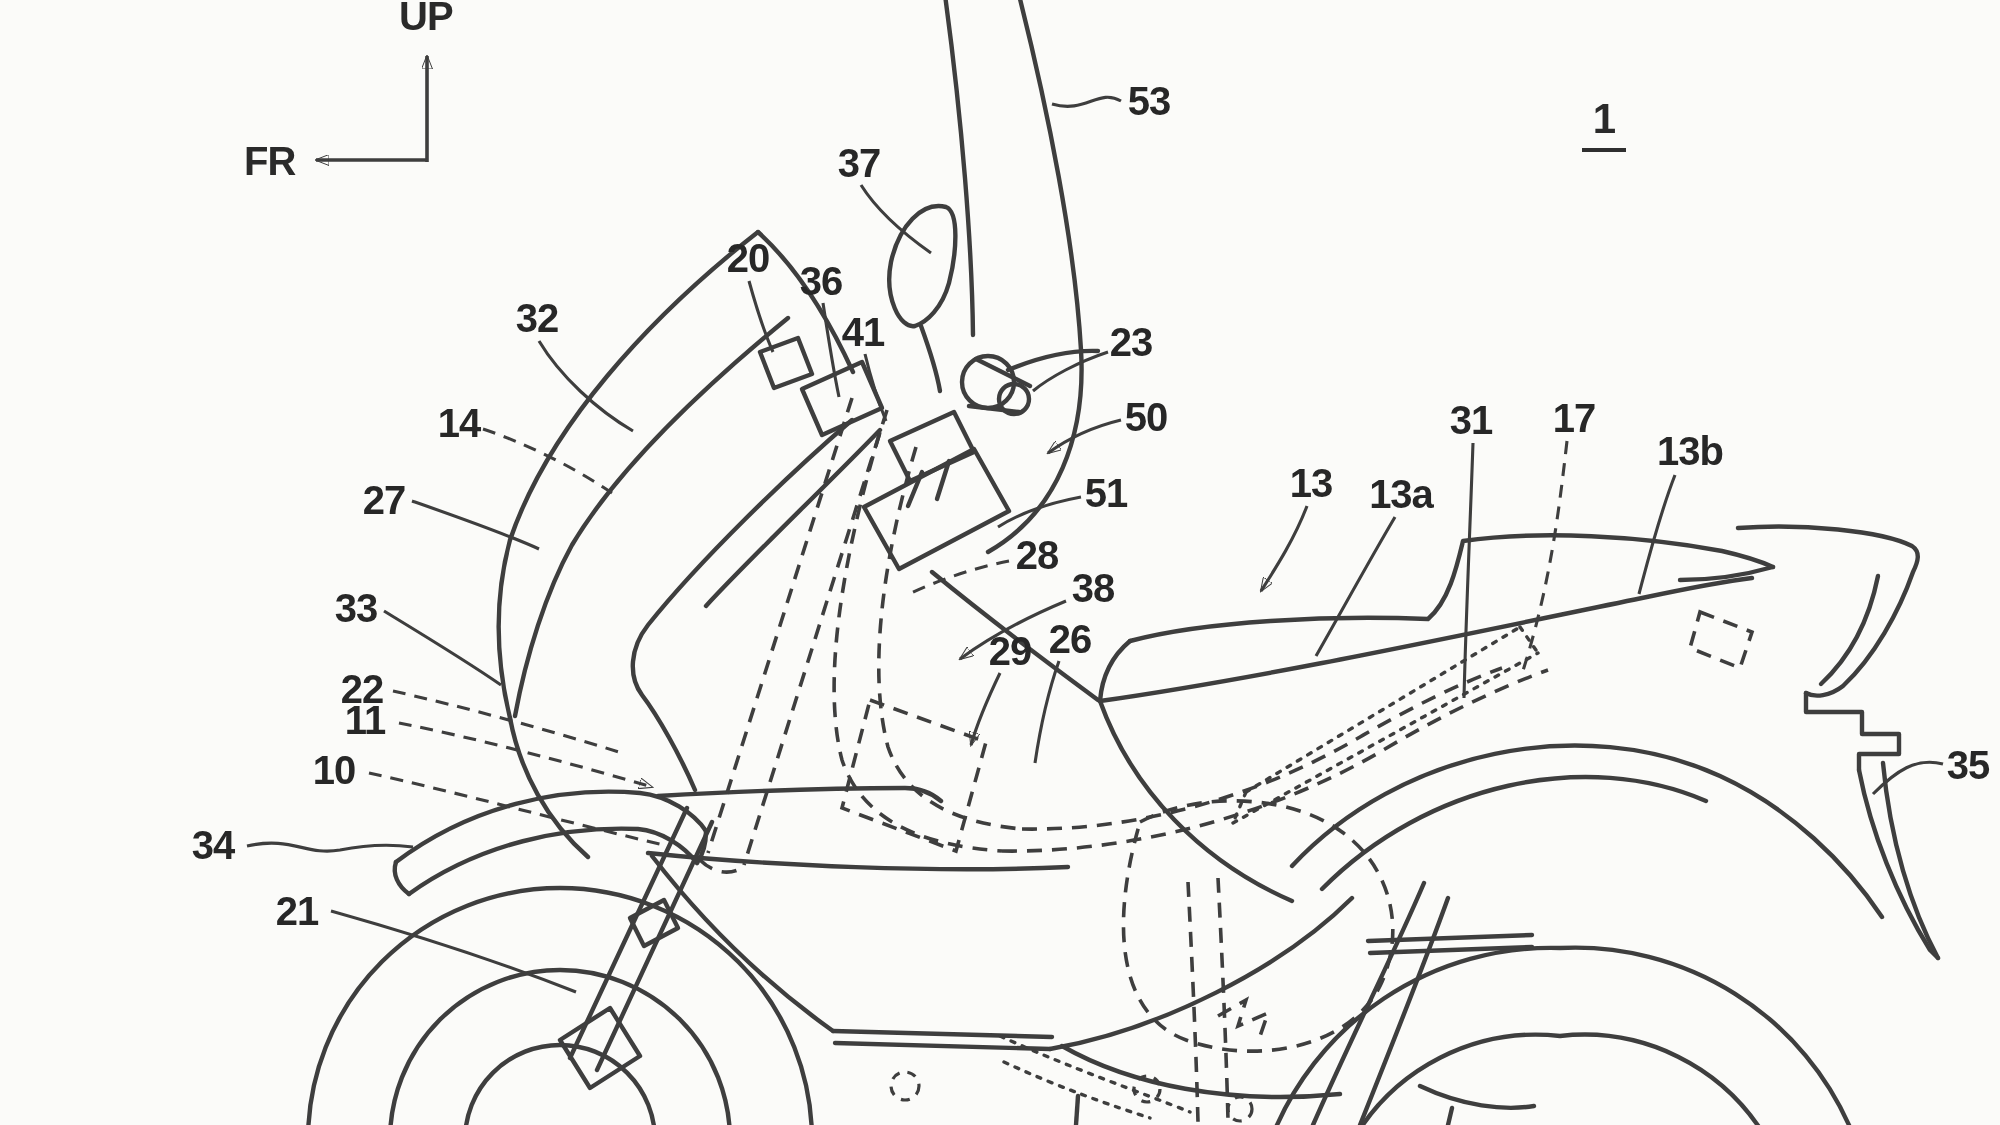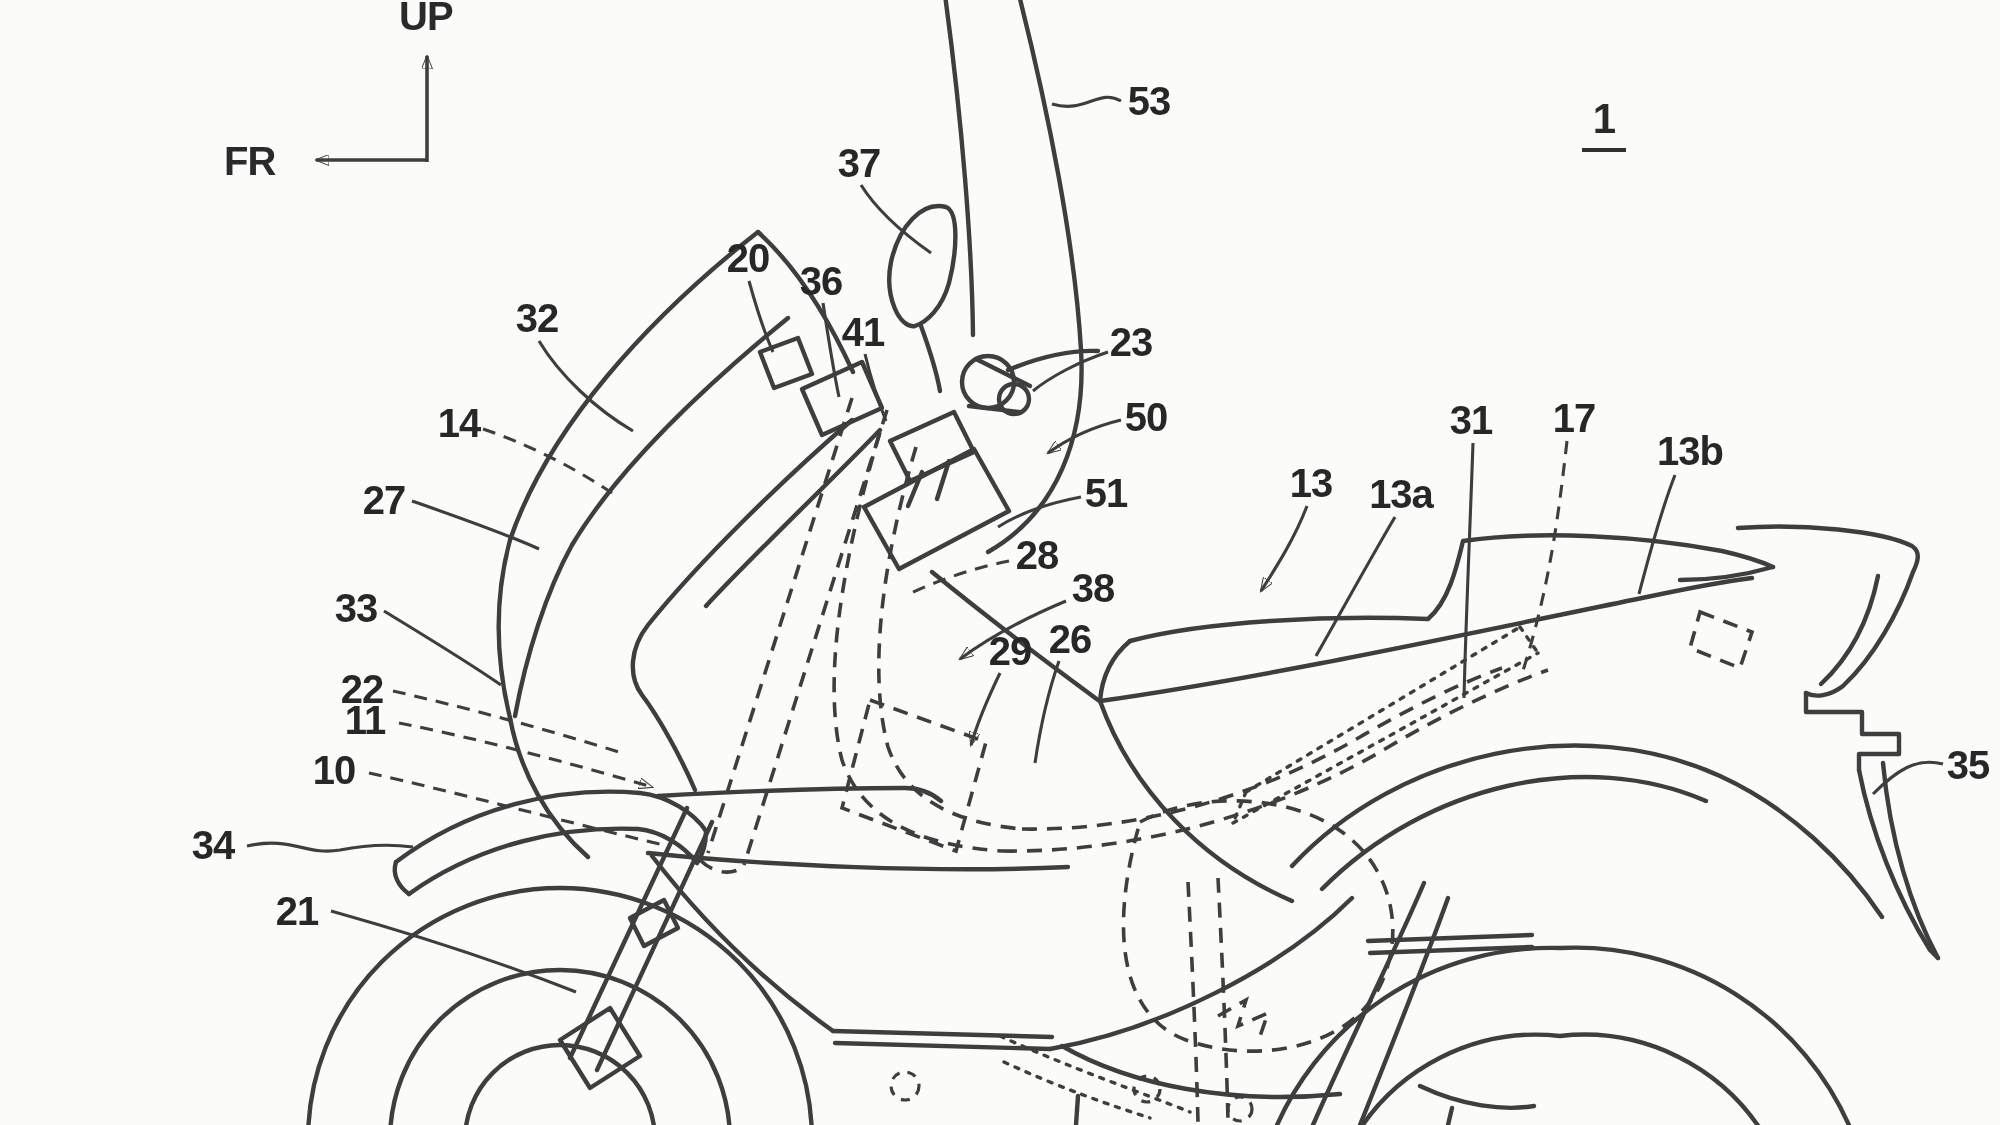--- a/index.html
+++ b/index.html
@@ -187,15 +187,15 @@
         <path d="M 1567,441 C 1558,520 1549,590 1521,677" class="leader dash"></path>
         <text x="1574" y="418" class="ref" text-anchor="middle" dominant-baseline="central">17</text>
         <path d="M 1675,475 C 1659,516 1648,560 1639,594" class="leader"></path>
         <text x="1690" y="451" class="ref" text-anchor="middle" dominant-baseline="central">13b</text>
         <path d="M 1943,764 C 1916,757 1896,771 1873,794" class="leader"></path>
         <text x="1968" y="765" class="ref" text-anchor="middle" dominant-baseline="central">35</text>
       </g>
   </svg>
 
   <div class="hud-text" id="up-label" style="left:399px;top:-4px;">UP</div>
-  <div class="hud-text" id="fr-label" style="left:224px;top:141px;">FR</div>
+  <div class="hud-text" id="fr-label" style="left:244px;top:141px;">FR</div>
   <div class="hud-text" id="fig-number" style="left:1582px;top:98px;font-size:42px;">1</div>
 </div>
 
 </body></html>

